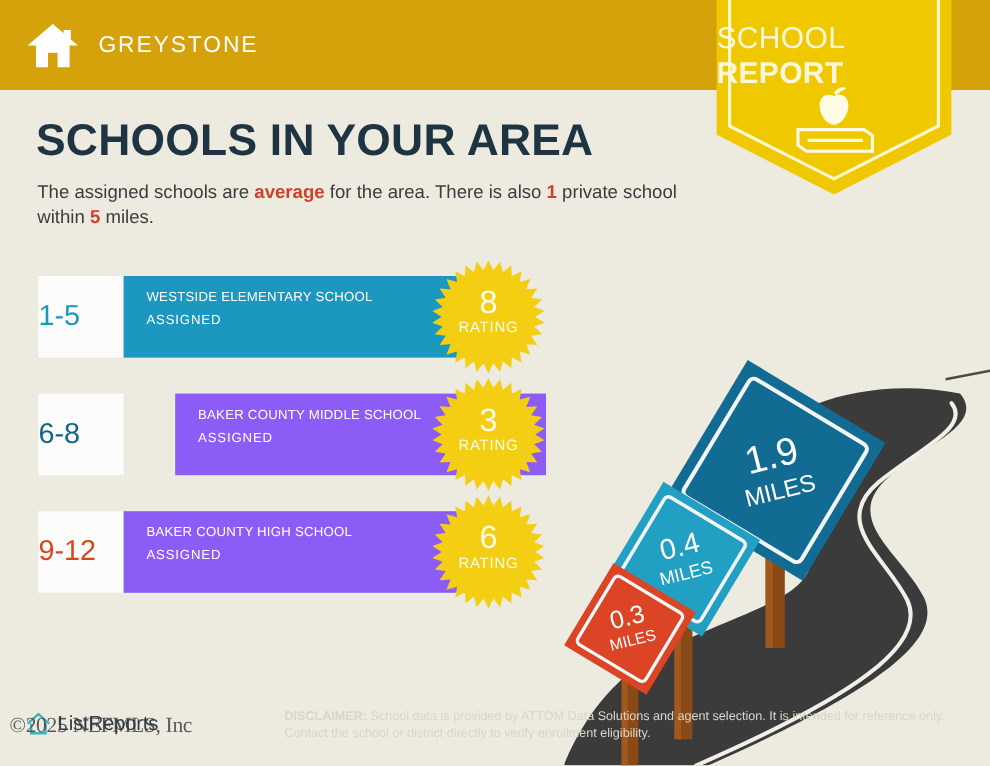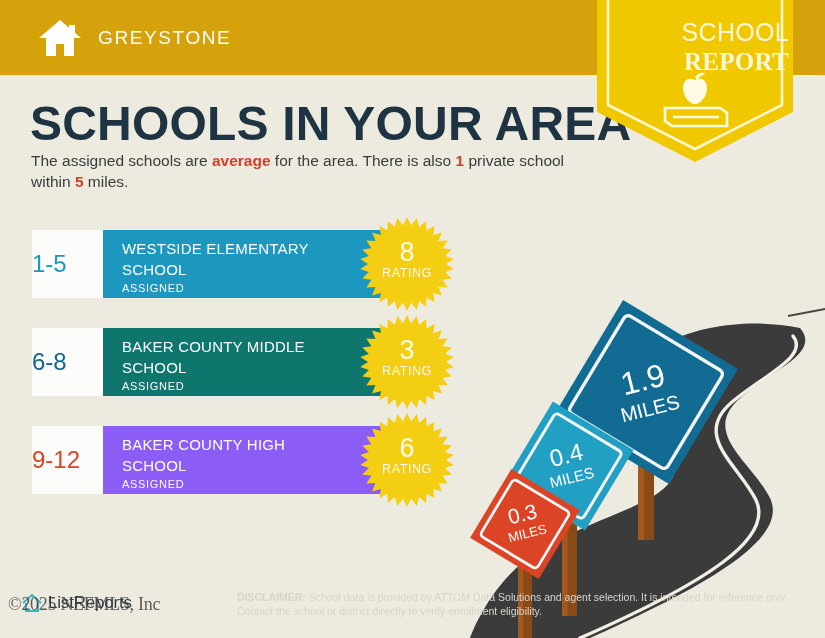--- a/index.html
+++ b/index.html
@@ -10,41 +10,41 @@
     position:relative;
     overflow:hidden;
   }
   #page { position:relative; width:825px; height:638px; background:#EDEAE0; overflow:hidden; }
 
   
   .header {
     position:absolute; left:0; top:0; width:825px; height:75px;
     background:#D5A20C; z-index:5;
   }
-  .brand-row { display:flex; align-items:center; height:75px; padding-left:38px; }
+  .brand-row { display:flex; align-items:center; height:75px; padding-left:22px; }
   .home-icon { width:44px; height:40px; flex:0 0 auto; }
   .brand-name {
     color:#FFFFFF; font-size:19px; letter-spacing:1.6px;
     margin-left:16px; font-weight:400;
   }
 
   
   .badge { position:absolute; left:597px; top:0; width:196px; height:162px; z-index:6; }
   .badge svg { display:block; }
   .badge-text {
-    position:absolute; left:0; top:18px; width:192px; text-align:right;
+    position:absolute; left:0; top:18px; width:192px; text-align:left;
     color:#FDF6D8; font-size:25px; line-height:29px; letter-spacing:0.3px;
   }
   .badge-text .l1 { display:block; font-weight:400; }
-  .badge-text .l2 { display:block; font-weight:700;font-family:Liberation Serif, serif; }
+  .badge-text .l2 { display:block; font-weight:700; }
 
   
   .title {
     position:absolute; left:30px; top:96px;
-    font-size:48px; font-weight:700; color:#1E3442; letter-spacing:0.2px;
+    font-size:37px; font-weight:700; color:#1E3442; letter-spacing:0.2px;
     z-index:4;
   }
   .subtitle {
     position:absolute; left:31px; top:150px; width:560px;
     font-size:15.5px; line-height:21px; color:#3C3C3C; z-index:4;
   }
   .subtitle b { color:#D0402A; font-weight:700;margin-top:24px; }
 
   
   .schools { position:absolute; left:32px; top:230px; width:420px; z-index:4; }
@@ -53,21 +53,21 @@
   .grade-box {
     position:absolute; left:0; top:0; width:71px; height:68px;
     background:#FCFCFA; display:flex; align-items:center; 
     font-size:24px; font-weight:400;
   }
   .bar {
     position:absolute; left:71px; top:0; width:309px; height:68px;
     padding:8px 0 0 19px; color:#FFFFFF;
   }
   .bar .sname {
-    font-size:15px; line-height:21px; letter-spacing:0.2px; font-weight:400;
+    font-size:11px; line-height:21px; letter-spacing:0.2px; font-weight:400;
     max-width:230px;
   }
   .bar .assigned {
     font-size:11px; letter-spacing:0.7px; margin-top:2px; font-weight:400;
   }
   .starburst { position:absolute; top:-14px; left:327px; width:96px; height:96px; }
   .starburst svg { display:block; }
   .sb-label {
     position:absolute; left:0; top:21px; width:96px; text-align:center;
     color:#FFFDEB; pointer-events:none;
@@ -156,21 +156,21 @@
           <span class="num">8</span>
           <span class="rat">RATING</span>
         </div>
       </div>
     </div>
 
     <div class="school-row">
       <div class="grade-box">
         <span style="color: rgb(18, 101, 142);">6-8</span>
       </div>
-      <div class="bar" style="background: #0f766e;">
+      <div class="bar" style="background: #8b5cf6; margin-left: 43px;">
         <div class="sname">BAKER COUNTY MIDDLE SCHOOL</div>
         <div class="assigned">ASSIGNED</div>
       </div>
       <div class="starburst">
         <svg viewBox="0 0 96 96" width="96" height="96" aria-hidden="true">
             <path d="M48.00 1.00 L52.08 9.21 L57.77 2.03 L60.05 10.91 L67.12 5.06 L67.50 14.23 L75.63 9.98 L74.10 19.02 L82.93 16.55 L79.55 25.08 L88.70 24.50 L83.63 32.14 L92.70 33.48 L86.15 39.89 L94.74 43.09 L87.00 48.00 L94.74 52.91 L86.15 56.11 L92.70 62.52 L83.63 63.86 L88.70 71.50 L79.55 70.92 L82.93 79.45 L74.10 76.98 L75.63 86.02 L67.50 81.77 L67.12 90.94 L60.05 85.09 L57.77 93.97 L52.08 86.79 L48.00 95.00 L43.92 86.79 L38.23 93.97 L35.95 85.09 L28.88 90.94 L28.50 81.77 L20.37 86.02 L21.90 76.98 L13.07 79.45 L16.45 70.92 L7.30 71.50 L12.37 63.86 L3.30 62.52 L9.85 56.11 L1.26 52.91 L9.00 48.00 L1.26 43.09 L9.85 39.89 L3.30 33.48 L12.37 32.14 L7.30 24.50 L16.45 25.08 L13.07 16.55 L21.90 19.02 L20.37 9.98 L28.50 14.23 L28.88 5.06 L35.95 10.91 L38.23 2.03 L43.92 9.21 Z" fill="#F4CE12"></path>
           </svg>
         <div class="sb-label">
           <span class="num">3</span>
           <span class="rat">RATING</span>

